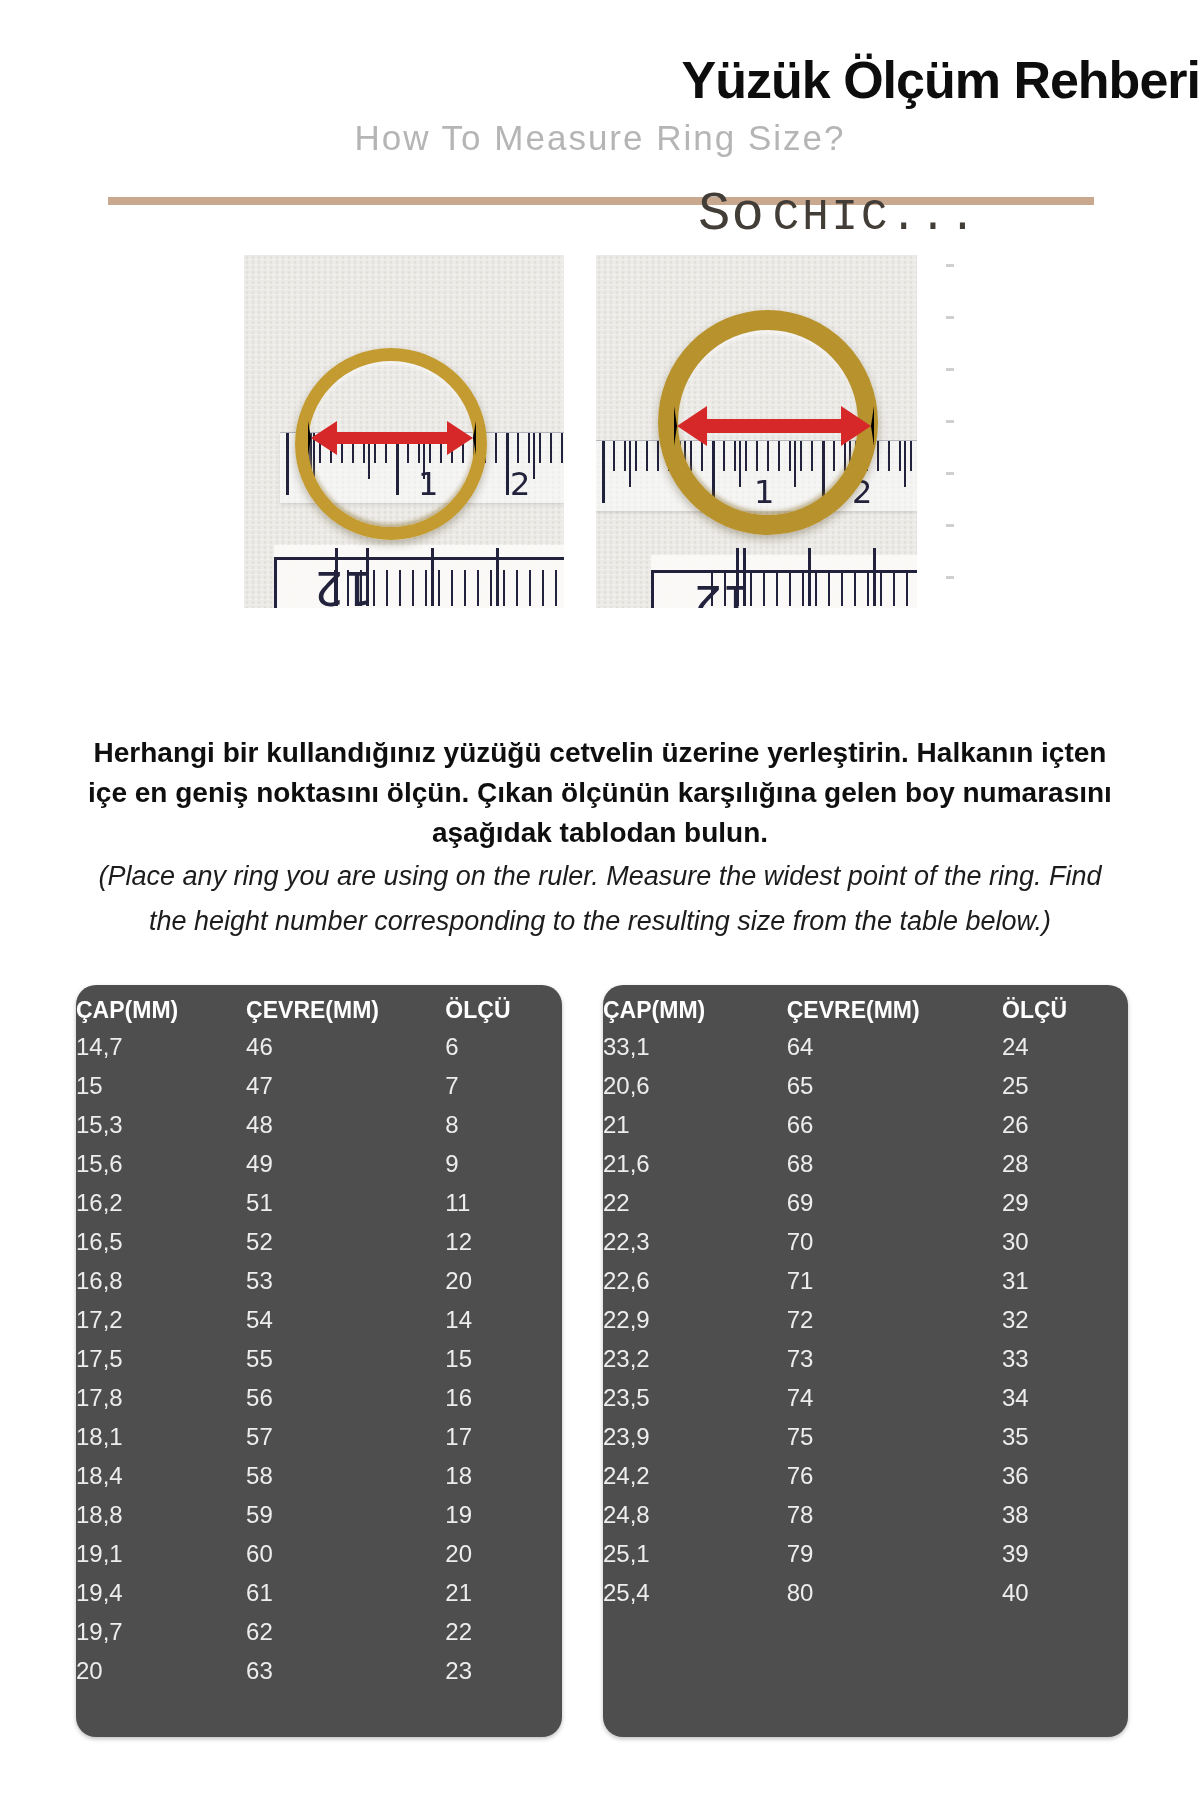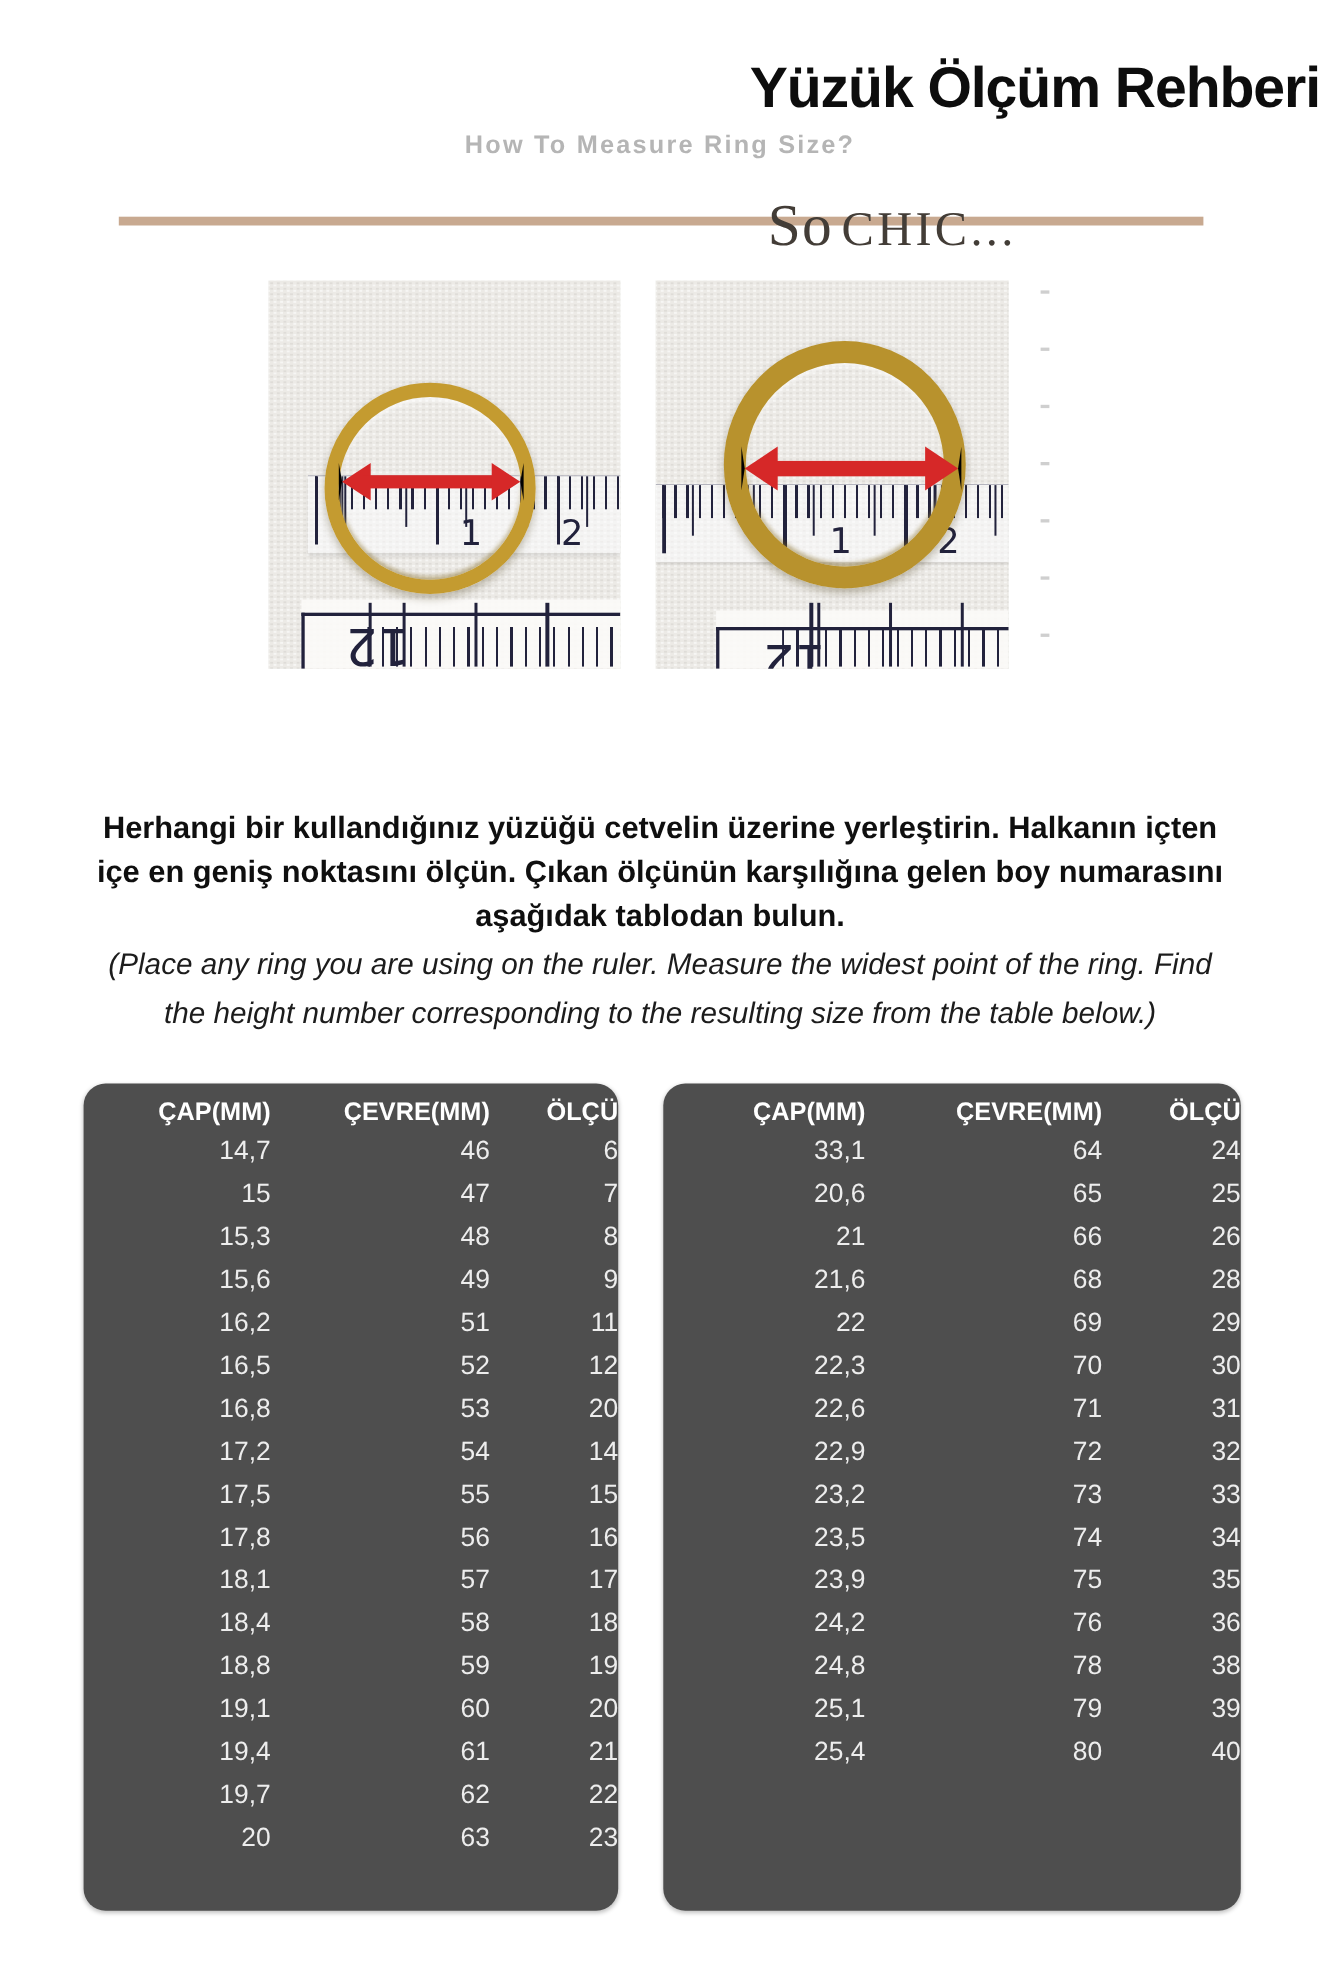--- a/index.html
+++ b/index.html
@@ -23,32 +23,32 @@
   }
 
   
   .page-title{
     position:absolute;top:50px;left:0;width:100%;
     text-align:right;font-size:52px;font-weight:bold;color:var(--ink);
     letter-spacing:-1px;
   }
   .page-subtitle{
     position:absolute;top:118px;left:0;width:100%;
-    text-align:center;font-size:23px;font-weight:bold;color:var(--sub-gray);
+    text-align:center;font-size:35px;font-weight:normal;color:var(--sub-gray);
     letter-spacing:2px;
   }
   .divider{
     position:absolute;top:197px;left:108px;width:986px;height:8px;
     background:var(--tan);
   }
 
   
   .brand{
-    position:absolute;top:174px;left:698px;white-space:nowrap;
-    color:var(--brand);font-family:Liberation Serif, serif;
+    position:absolute;top:184px;left:698px;white-space:nowrap;
+    color:var(--brand);font-family:Liberation Mono, monospace;
   }
   .brand .b-so{font-size:54px;letter-spacing:1px;}
   .brand .b-chic{font-size:44px;letter-spacing:3px;margin-left:8px;font-weight:500;}
 
   
   .photo{
     position:absolute;top:255px;height:353px;overflow:hidden;
     background-color:var(--paper);
     background-image:
       radial-gradient(rgba(90,85,75,.09) 1.2px, transparent 1.4px),
@@ -123,21 +123,21 @@
     position:absolute;top:985px;height:752px;border-radius:20px;
     background:var(--table-bg);
     box-shadow:0 2px 4px rgba(0,0,0,.25);
     padding-top:8px;box-sizing:border-box;
     color:#ffffff;
   }
   .tbl-left{left:76px;width:486px;}
   .tbl-right{left:603px;width:525px;}
   .tbl-header,.tbl-row{
     display:grid;grid-template-columns:35% 41% 24%;
-    text-align:right;align-items:center;
+    text-align:left;align-items:center;
   }
   .tbl-header{height:34px;font-size:23px;font-weight:bold;color:#ffffff;}
   .tbl-row{height:39px;font-size:24px;color:var(--cell);font-weight:normal;}
 </style>
 </head>
 <body>
 
 <div class="page-title">Yüzük Ölçüm Rehberi</div>
 <div class="page-subtitle">How To Measure Ring Size?</div>
 <div class="divider"></div>

